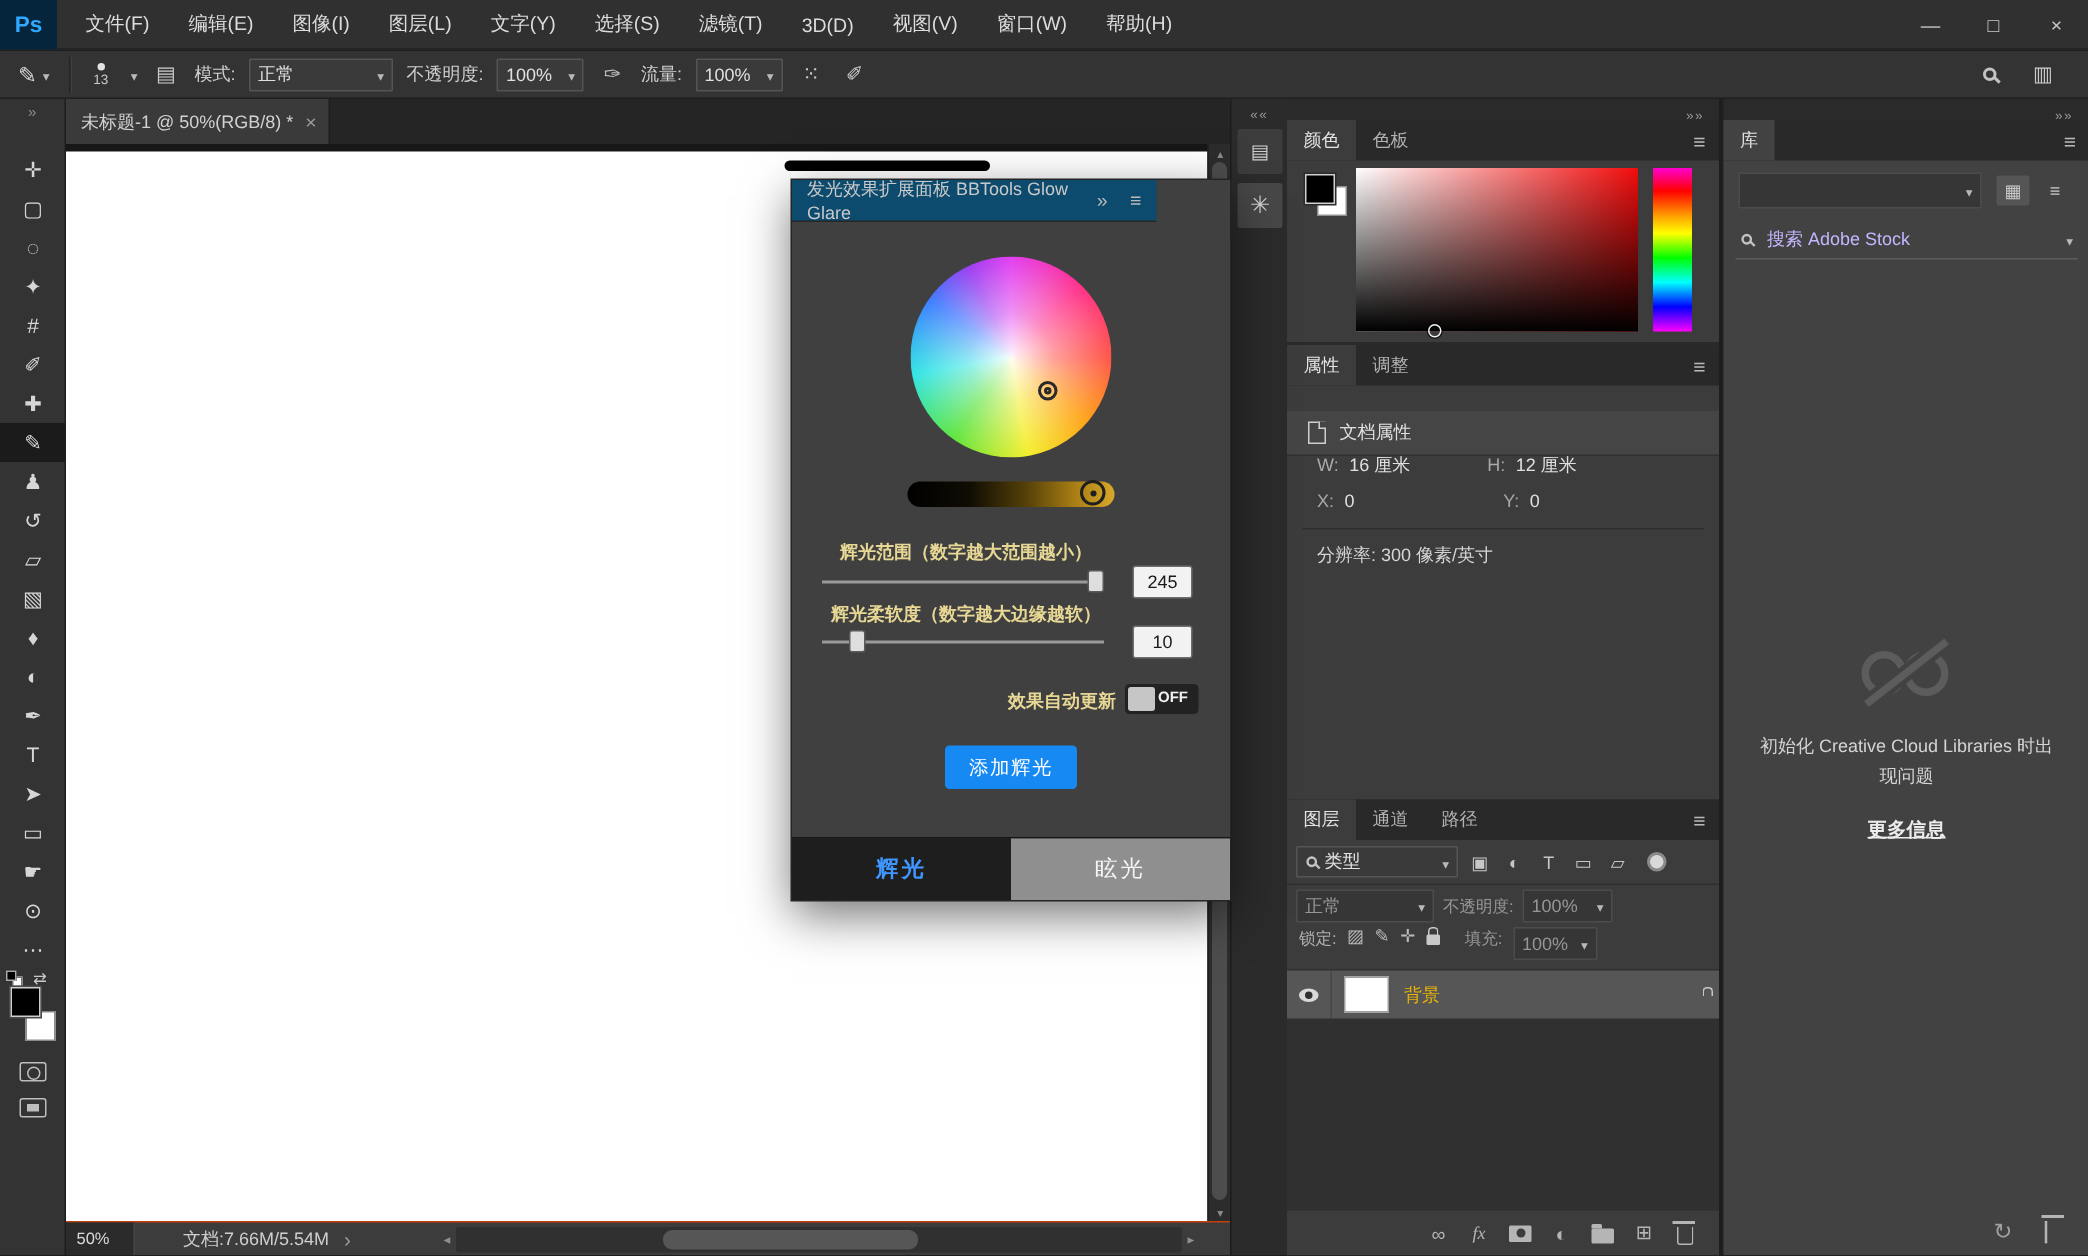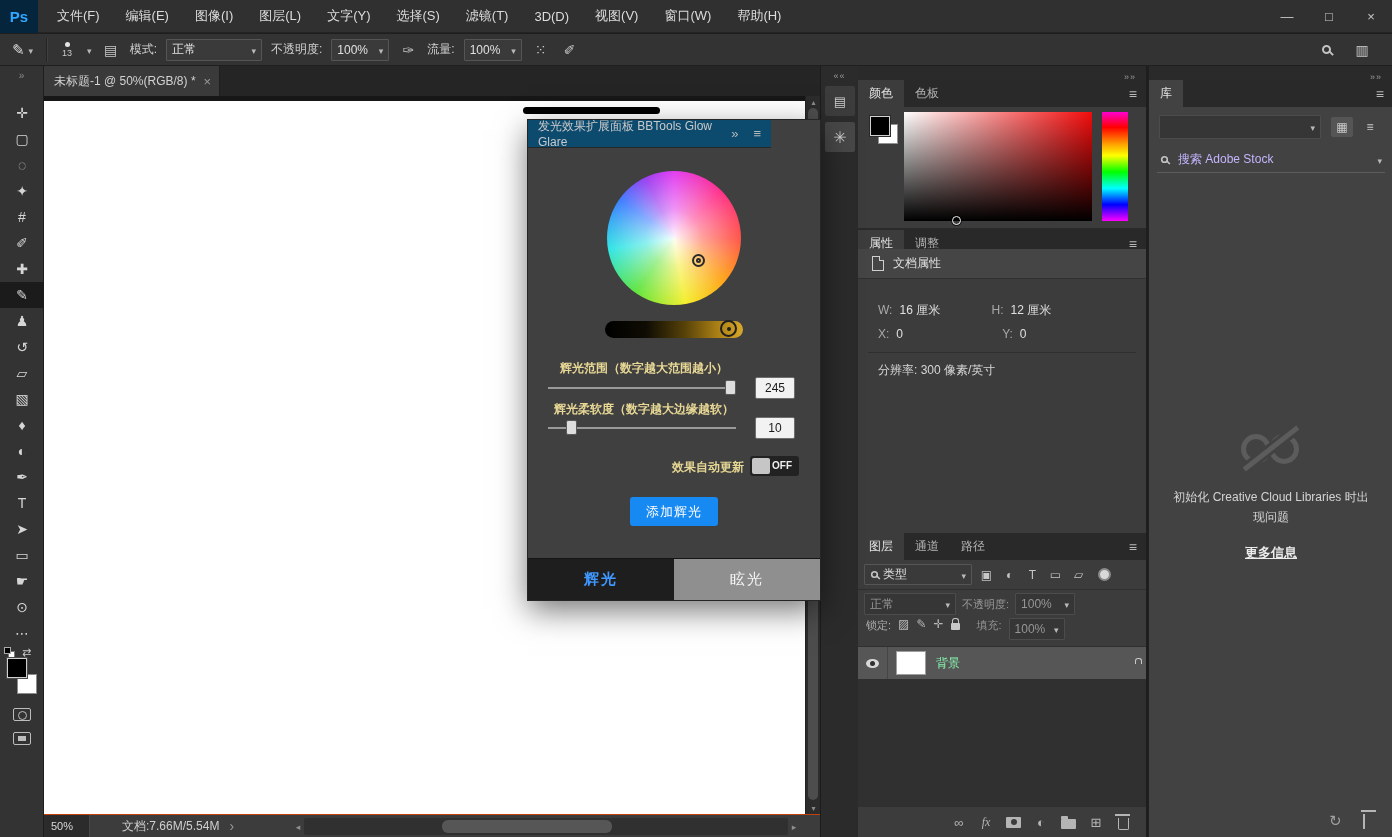--- a/index.html
+++ b/index.html
@@ -139,21 +139,21 @@
   .colors-content{position:absolute;left:0;top:41px;width:288px;height:121px;background:#3c3c3c}
   .fg-swatch{position:absolute;left:12px;top:9px;width:20px;height:20px;background:#000;border:1px solid #d0d0d0;box-shadow:0 0 0 1px #2a2a2a;z-index:2}
   .bg-swatch{position:absolute;left:20px;top:17px;width:20px;height:20px;background:#fff;border:1px solid #909090}
   .sat-field{position:absolute;left:46px;top:5px;width:188px;height:109px;
     background:linear-gradient(to top,#000,rgba(0,0,0,0)),linear-gradient(to right,#fff,#f20c0c)}
   .sat-cursor{position:absolute;left:48px;top:104px;width:9px;height:9px;border:1.5px solid #f2f2f2;border-radius:50%;box-shadow:0 0 0 1px rgba(0,0,0,.6)}
   .hue-strip{position:absolute;left:244px;top:5px;width:26px;height:109px;
     background:linear-gradient(to bottom,#ff00d0 0%,#ff0000 14%,#ffa500 30%,#ffff00 40%,#00ff00 55%,#00ffff 70%,#0000ff 85%,#ff00ff 100%)}
 
   .props-content{position:absolute;left:0;top:191px;width:288px;height:276px;background:#3c3c3c}
-  .props-header{position:absolute;left:0;top:183px;width:288px;height:30px;background:#454545;border-bottom:1px solid #303030;
+  .props-header{position:absolute;left:0;top:208px;width:288px;height:30px;background:#454545;border-bottom:1px solid #303030;
     display:flex;align-items:center;padding-left:14px;gap:9px}
   .page-icon{width:12px;height:15px;border:1px solid #cfcfcf;position:relative;background:transparent}
   .page-icon::after{content:"";position:absolute;right:-1px;top:-1px;width:4px;height:4px;background:#454545;border-left:1px solid #cfcfcf;border-bottom:1px solid #cfcfcf}
   .props-title{font-size:12px;color:#e0e0e0}
   .prow{position:absolute;left:20px;width:258px;font-size:12px;white-space:nowrap}
   .plab{color:#a9a9a9;margin-right:7px}
   .pval{color:#e0e0e0}
   .pgap{display:inline-block;width:48px}
   .props-divider{position:absolute;left:10px;top:286px;width:268px;height:1px;background:#2f2f2f}
   .props-res{position:absolute;left:20px;top:296px;font-size:12px;color:#d6d6d6}
@@ -170,21 +170,21 @@
   .lk{color:#b9b9b9;font-size:12px;line-height:1}
   .dimlab{font-size:11px;color:#969696;white-space:nowrap}
   .lock-icon{position:relative;width:9px;height:7px;background:#c9c9c9;border-radius:1px;margin-top:5px}
   .lock-icon::before{content:"";position:absolute;left:1px;top:-5px;width:5px;height:5px;border:1.5px solid #c9c9c9;border-bottom:none;border-radius:3px 3px 0 0}
   .layers-list{position:absolute;left:0;top:580px;width:288px;height:160px;background:#303030}
   .layer-row{position:absolute;left:0;top:1px;width:288px;height:32px;background:#565656;display:flex;align-items:center}
   .eye-cell{width:30px;height:32px;border-right:1px solid #454545;display:flex;align-items:center;justify-content:center}
   .eye-icon{width:13px;height:9px;background:#d9d9d9;border-radius:50%;position:relative}
   .eye-icon::after{content:"";position:absolute;left:4px;top:2px;width:5px;height:5px;border-radius:50%;background:#303030}
   .layer-thumb{margin-left:8px;width:30px;height:24px;background:#fff;border:1px solid #9e9e9e}
-  .layer-name{margin-left:10px;font-size:12px;color:#86efac}
+  .layer-name{margin-left:10px;font-size:12px;color:#eab308}
   .layer-lock{margin-left:auto;margin-right:12px}
   .lbbar{position:absolute;left:0;top:740px;width:288px;height:31px;background:#3c3c3c;border-top:1px solid #2f2f2f;
     display:flex;align-items:center;justify-content:flex-end;gap:13px;padding-right:16px}
   .lbicon{color:#b5b5b5;font-size:13px;display:flex;align-items:center;justify-content:center;min-width:14px}
   .lbicon.fx{font-style:italic;font-family:"Liberation Serif","DejaVu Serif",serif;font-size:12px}
   .mask-icon{width:15px;height:11px;background:#b5b5b5;border-radius:1px;position:relative}
   .mask-icon::after{content:"";position:absolute;left:4.5px;top:2.5px;width:6px;height:6px;border-radius:50%;background:#3c3c3c}
   .folder-icon{position:relative;width:15px;height:10px;background:#b5b5b5;border-radius:1px;margin-top:3px}
   .folder-icon::before{content:"";position:absolute;left:0;top:-3px;width:7px;height:3px;background:#b5b5b5;border-radius:1px 1px 0 0}
   .trash-icon{position:relative;width:11px;height:12px;border:1.5px solid #b5b5b5;border-top:none;border-radius:0 0 2px 2px;margin-top:4px}

